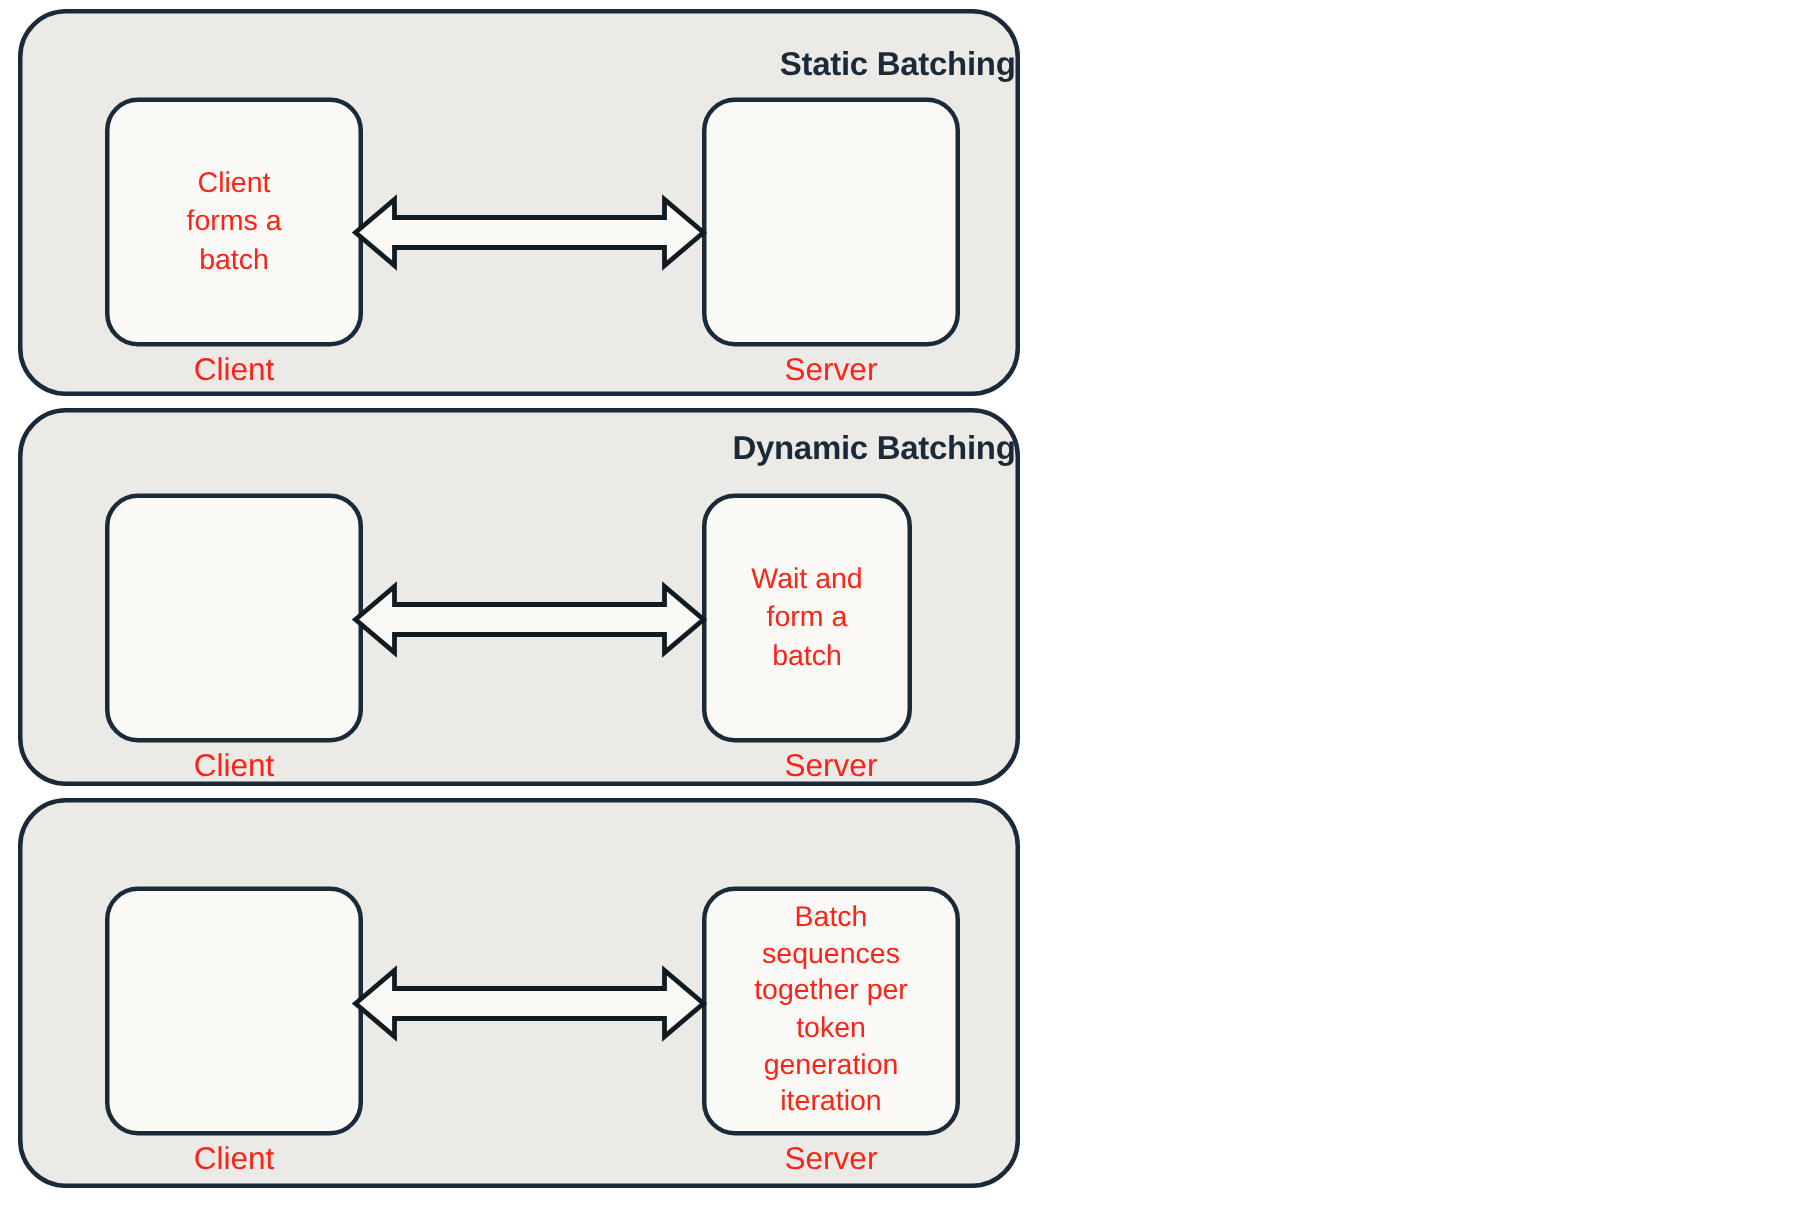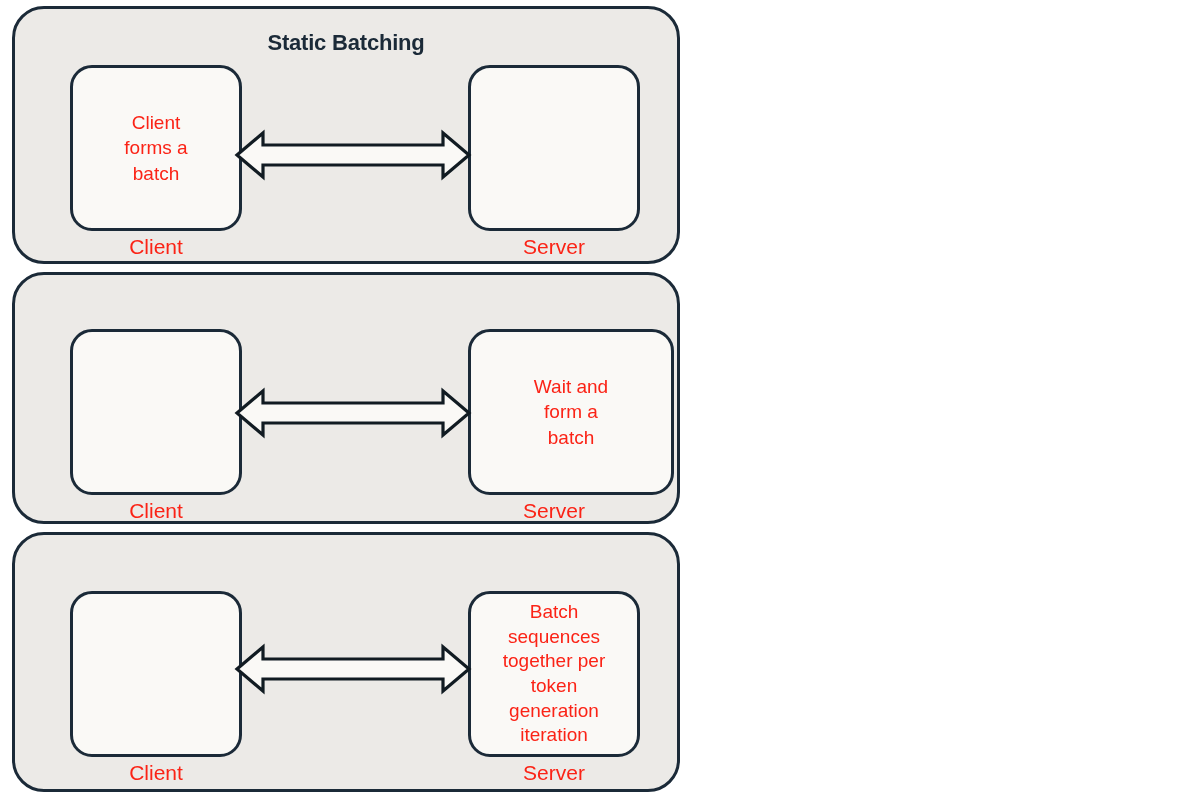--- a/index.html
+++ b/index.html
@@ -30,21 +30,21 @@
     background: #eceae7;
     border: 3px solid #1b2a38;
     border-radius: 32px;
     box-sizing: border-box;
   }
 
   .panel-title {
     position: absolute;
     left: 0;
     width: 100%;
-    text-align: center;
+    text-align: right;
     font-size: 22px;
     font-weight: bold;
     color: #1b2a38;
     letter-spacing: -0.2px;
     white-space: nowrap;
   }
 
   .node {
     position: absolute;
     background: #faf9f6;
@@ -89,21 +89,21 @@
 
   
   #node-client-static { left: 55px;  top: 56px; width: 172px; height: 166px; }
   #node-server-static { left: 453px; top: 56px; width: 172px; height: 166px; }
   #label-client-static { left: 55px;  top: 226px; width: 172px; }
   #label-server-static { left: 453px; top: 226px; width: 172px; }
   #arrow-static { left: 222px; top: 118px; width: 232px; height: 56px; }
 
   
   #node-client-dynamic { left: 55px;  top: 54px; width: 172px; height: 166px; }
-  #node-server-dynamic { left: 453px; top: 54px; width: 206px; height: 166px; }
+  #node-server-dynamic { left: 453px; top: 54px; width: 140px; height: 166px; }
   #label-client-dynamic { left: 55px;  top: 224px; width: 172px; }
   #label-server-dynamic { left: 453px; top: 224px; width: 172px; }
   #arrow-dynamic { left: 222px; top: 110px; width: 232px; height: 56px; }
 
   
   #node-client-continuous { left: 55px;  top: 56px; width: 172px; height: 166px; }
   #node-server-continuous { left: 453px; top: 56px; width: 172px; height: 166px; }
   #label-client-continuous { left: 55px;  top: 226px; width: 172px; }
   #label-server-continuous { left: 453px; top: 226px; width: 172px; }
   #arrow-continuous { left: 222px; top: 106px; width: 232px; height: 56px; }
@@ -136,20 +136,21 @@
     <div class="node-label" id="label-client-static">Client</div>
 
     <div class="node-label" id="label-server-static">Server</div>
 
     <svg class="arrow" id="arrow-static" viewBox="0 0 232 56">
       <polygon points="0,28 26,6 26,18 206,18 206,6 232,28 206,50 206,38 26,38 26,50" fill="#faf9f6" stroke="#111b22" stroke-width="3.2" stroke-linejoin="miter"></polygon>
     </svg>
   </div>
 
   <div class="panel" id="panel-dynamic">
+    <div class="panel-title">Dynamic Batching</div>
 
     <div class="node" id="node-client-dynamic">
       <div class="node-text"></div>
     </div>
 
     <div class="node" id="node-server-dynamic">
       <div class="node-text">Wait and
 form a
 batch</div>
     </div>

